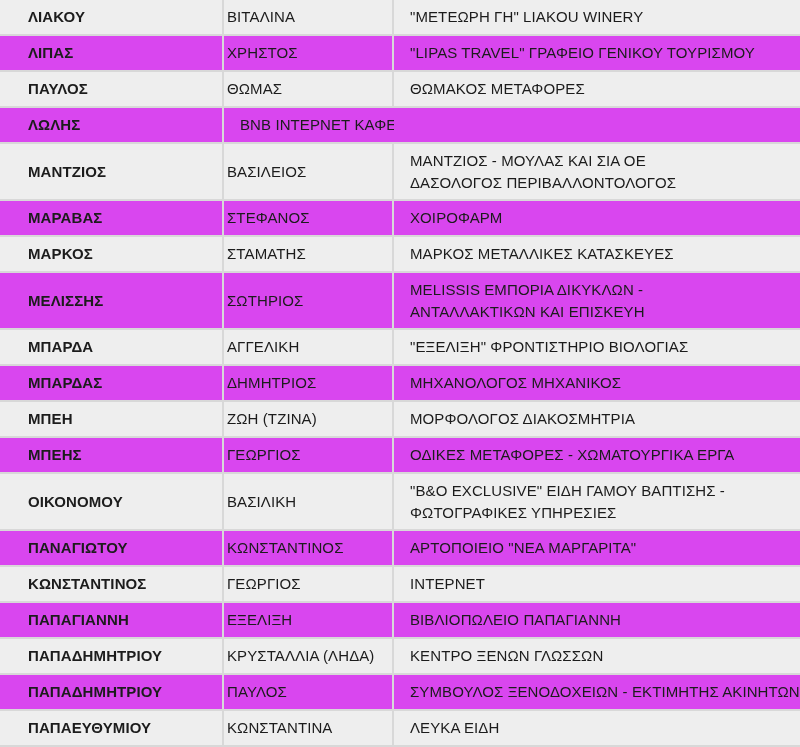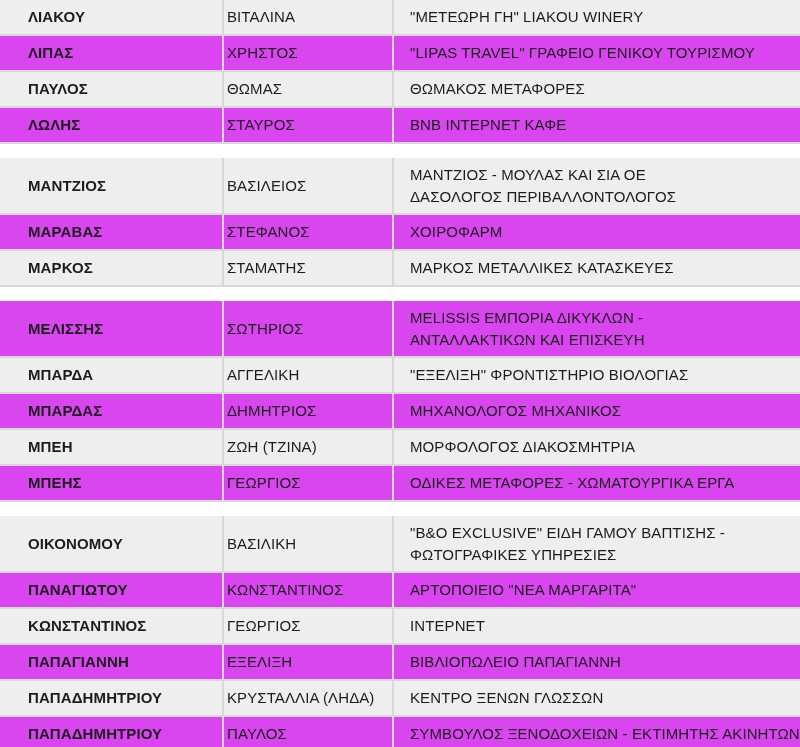--- a/index.html
+++ b/index.html
@@ -21,21 +21,20 @@
     grid-template-columns: 224px 170px 1fr;
     height: 34px;
     background: #d946ef;
     border-bottom: 2px solid var(--border-color, #d8d8d8);
   }
   .row.shaded {
     background: var(--shade-color, #eeeeee);
   }
   .row.double {
     height: 55px;
-    margin-top: 14px;
   }
   .cell {
     display: flex;
     align-items: center;
     overflow: hidden;
     white-space: pre;
     font-size: 15px;
     line-height: 22px;
     color: var(--text-color, #1c1c1c);
     letter-spacing: 0.1px;
@@ -70,21 +69,20 @@
   </div>
 
   <div class="row shaded">
     <div class="cell col-surname">ΠΑΥΛΟΣ</div>
     <div class="cell col-first">ΘΩΜΑΣ</div>
     <div class="cell col-business">ΘΩΜΑΚΟΣ ΜΕΤΑΦΟΡΕΣ</div>
   </div>
 
   <div class="row">
     <div class="cell col-surname">ΛΩΛΗΣ</div>
-    <div class="cell col-first">ΣΤΑΥΡΟΣ</div>
     <div class="cell col-business">BNB INTEPNET ΚΑΦΕ</div>
   </div>
 
   <div class="row shaded double">
     <div class="cell col-surname">ΜΑΝΤΖΙΟΣ</div>
     <div class="cell col-first">ΒΑΣΙΛΕΙΟΣ</div>
     <div class="cell col-business">ΜΑΝΤΖΙΟΣ - ΜΟΥΛΑΣ ΚΑΙ ΣΙΑ ΟΕ
 ΔΑΣΟΛΟΓΟΣ ΠΕΡΙΒΑΛΛΟΝΤΟΛΟΓΟΣ</div>
   </div>
 

